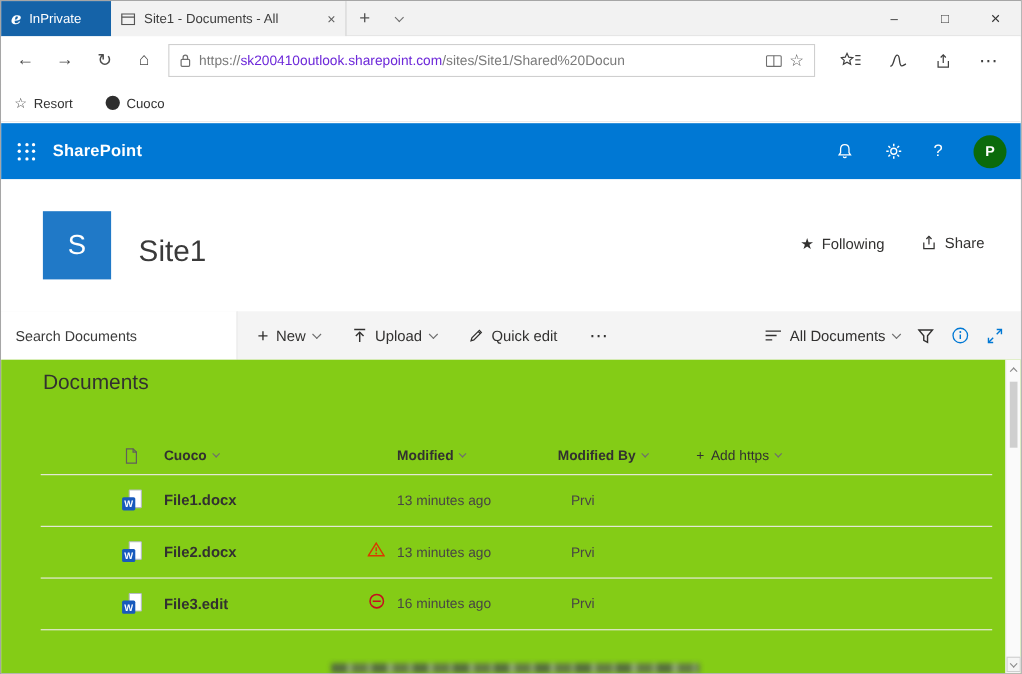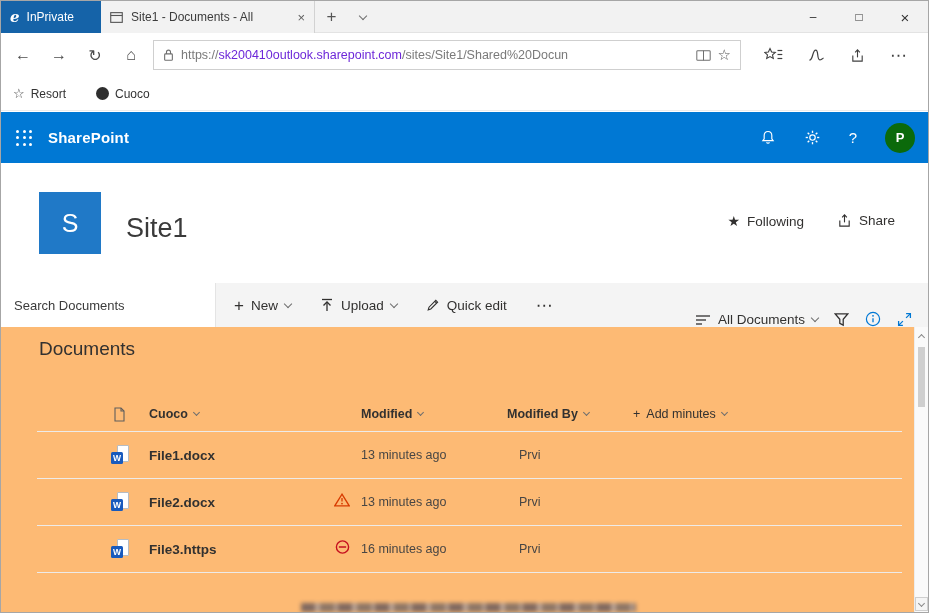--- a/index.html
+++ b/index.html
@@ -60,26 +60,26 @@
   .follow-star{font-size:14px}
 
   
   .commandbar{position:absolute;left:0;top:282px;right:0;height:44px;background:#f4f4f4}
   .searchbox{position:absolute;left:0;top:0;width:215px;height:44px;border:none;border-right:1px solid #e4e4e4;background:#fff;padding:0 0 0 13px;font-size:13px;color:#323130;font-family:inherit;outline:none}
   .searchbox::placeholder{color:#3b3b3b;opacity:1}
   .cmds{position:absolute;left:233px;top:0;height:44px;display:flex;align-items:center;gap:29px}
   .cmd{display:flex;align-items:center;gap:7px;font-size:13.5px;color:#323130}
   .cmd-plus{font-size:17px;line-height:1}
   .cmd-ellipsis{font-size:17px;color:#323130}
-  .cmds-right{position:absolute;right:16px;top:0;height:44px;display:flex;align-items:flex-end;gap:16px}
+  .cmds-right{position:absolute;right:16px;top:0;height:44px;display:flex;align-items:center;gap:16px}
   .accent{color:#0078d4}
   .dark-ic{color:#323130}
 
   
-  .content{position:absolute;left:0;top:326px;right:0;bottom:0;background:#fdba74}
+  .content{position:absolute;left:0;top:326px;right:0;bottom:0;background:#84cc16}
   .lib-title{position:absolute;left:38px;top:11px;font-size:19px;color:#323130;font-weight:400}
   .thead-cell{position:absolute;top:72px;height:30px;display:flex;align-items:center;gap:6px;font-size:12.5px;font-weight:700;color:#323130}
   .thead-chev{color:#6e6e6e}
   .sep{position:absolute;left:36px;right:26px;height:1px;background:#edebe9}
   .row{position:absolute;left:0;right:15px;height:47px}
   .cell{position:absolute;top:50%;transform:translateY(-50%)}
   .fname{font-size:13.5px;font-weight:700;color:#323130}
   .fmeta{font-size:12.5px;color:#484644}
   .wicon{width:20px;height:20px;display:block;position:relative}
   .wpage{position:absolute;left:6px;top:0;width:12px;height:17px;background:#fff;border:1px solid #b5bcc4;border-radius:1px}
@@ -302,21 +302,21 @@
     <div class="thead-cell" style="left:360px">
       <span>Modified</span>
       <span class="chev sm thead-chev"></span>
     </div>
     <div class="thead-cell" style="left:506px">
       <span>Modified By</span>
       <span class="chev sm thead-chev"></span>
     </div>
     <div class="thead-cell" style="left:632px;font-weight:400">
       <span>+</span>
-      <span>Add minutes</span>
+      <span>Add https</span>
       <span class="chev sm thead-chev"></span>
     </div>
 
     <div class="sep" style="top:104px"></div>
 
     <div class="row" style="top:104px">
       <span class="cell" style="left:110px">
           <span class="wicon">
             <span class="wpage"></span>
             <span class="wbox">W</span>
@@ -346,21 +346,21 @@
     </div>
     <div class="sep" style="top:198px"></div>
 
     <div class="row" style="top:198px">
       <span class="cell" style="left:110px">
           <span class="wicon">
             <span class="wpage"></span>
             <span class="wbox">W</span>
           </span>
         </span>
-      <span class="cell fname" style="left:148px">File3.https</span>
+      <span class="cell fname" style="left:148px">File3.edit</span>
       <span class="cell block" style="left:334px"><svg width="15" height="15" viewBox="0 0 14 14">
             <circle cx="7" cy="7" r="5.7" fill="none" stroke="currentColor" stroke-width="1.3"></circle>
             <line x1="3.6" y1="7" x2="10.4" y2="7" stroke="currentColor" stroke-width="1.3"></line>
           </svg></span>
       <span class="cell fmeta" style="left:360px">16 minutes ago</span>
       <span class="cell fmeta" style="left:518px">Prvi</span>
     </div>
     <div class="sep" style="top:245px"></div>
 
     <div class="blur-strip"></div>

